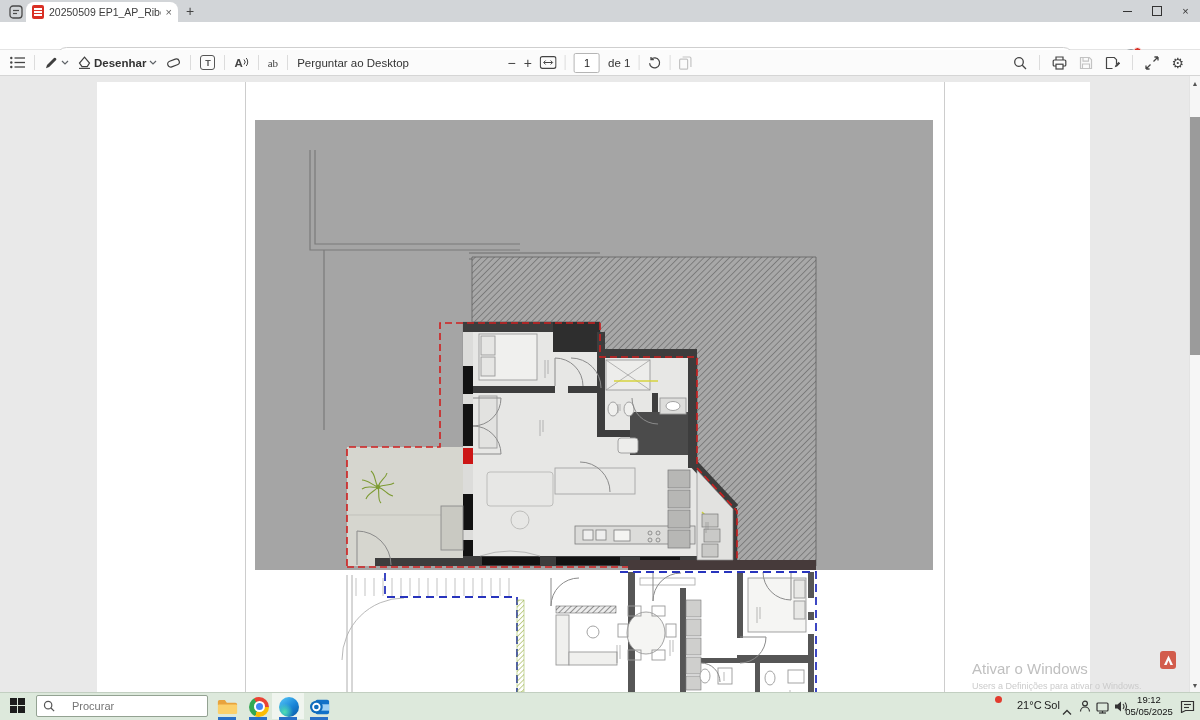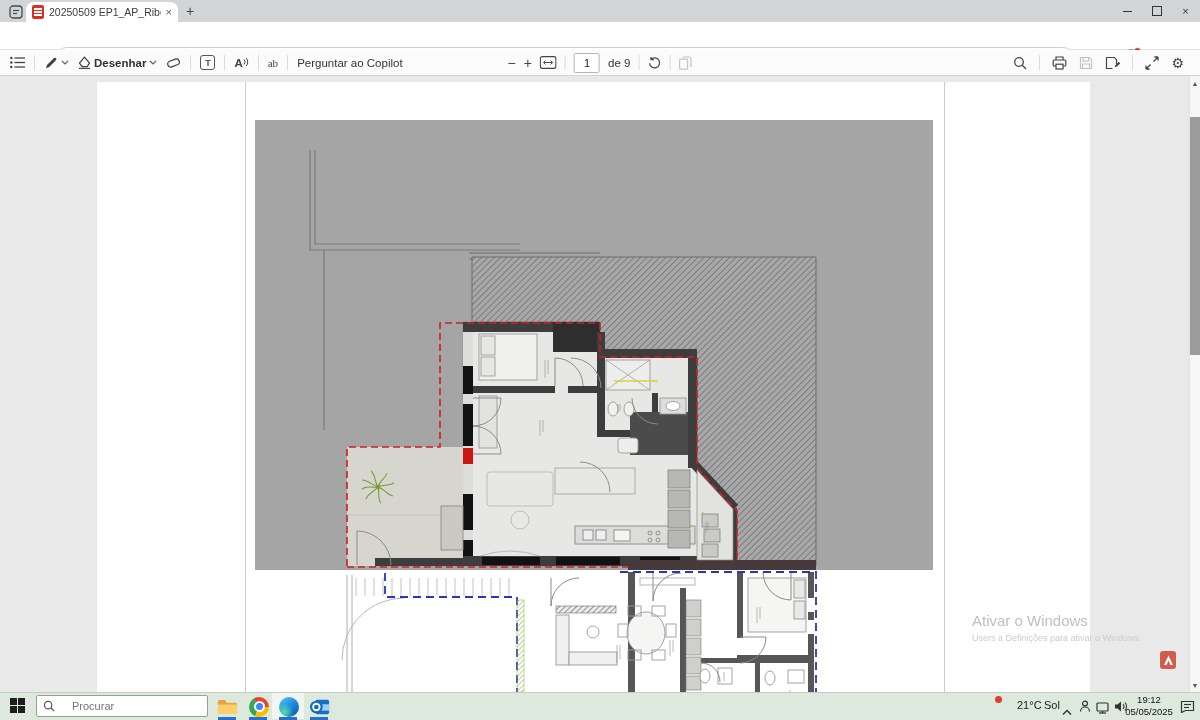--- a/index.html
+++ b/index.html
@@ -200,32 +200,32 @@
     <span class="tdiv"></span>
     <span class="reada">
       <span>A</span>
       <svg width="6" height="10" viewBox="0 0 6 10">
           <path d="M1 2.5a3.5 3.5 0 0 1 0 5 M3.2 1a6 6 0 0 1 0 8" stroke="#444" stroke-width="1" fill="none"></path>
         </svg>
     </span>
     <span class="tdiv"></span>
     <span class="ab-glyph">ab</span>
     <span class="tdiv"></span>
-    <span class="tlabel">Perguntar ao Copilot</span>
+    <span class="tlabel">Perguntar ao Desktop</span>
   </div>
   <div class="abs tool-group tg-center">
     <span class="zoom-glyph">−</span>
     <span class="zoom-glyph">+</span>
     <svg width="17" height="13" viewBox="0 0 17 13">
         <rect x=".7" y=".7" width="15.6" height="11.6" rx="2" fill="none" stroke="#444" stroke-width="1.2"></rect>
         <path d="M4.5 6.5h8 M6 4.5l-2 2 2 2 M11 4.5l2 2-2 2" stroke="#444" stroke-width="1" fill="none"></path>
       </svg>
     <span class="tdiv"></span>
     <input class="page-input" value="1" style="">
-    <span class="tlabel">de 9</span>
+    <span class="tlabel">de 1</span>
     <span class="tdiv"></span>
     <svg width="14" height="14" viewBox="0 0 14 14">
         <path d="M3.4 3.4A5 5 0 1 1 2 7.2" fill="none" stroke="#444" stroke-width="1.3"></path>
         <path d="M3.4.9v2.8h2.8" fill="none" stroke="#444" stroke-width="1.3"></path>
       </svg>
     <span class="tdiv"></span>
     <svg width="14" height="14" viewBox="0 0 14 14">
         <rect x="1" y="3.2" width="8" height="10" rx="1" fill="none" stroke="#c3c3c3" stroke-width="1.2"></rect>
         <path d="M4 1h7a1.3 1.3 0 0 1 1.3 1.3V11" fill="none" stroke="#c3c3c3" stroke-width="1.2"></path>
       </svg>
@@ -452,21 +452,21 @@
         </g>
 
         <g stroke="#2834bd" fill="none" stroke-width="1.8" stroke-dasharray="8 5">
           <path d="M385,573 V597 H517 V692"></path>
           <path d="M620,572 H816 V692"></path>
         </g>
         <rect x="517" y="600" width="7" height="92" fill="url(#ghatch)" stroke="#8fae3e" stroke-width="0.5"></rect>
       </g>
     </svg>
     
-    <div class="abs watermark" style="left:972px;top:536px">
+    <div class="abs watermark" style="left:972px;top:584px">
       <div class="wm1">Ativar o Windows</div>
       <div class="wm2">Users a Definições para ativar o Windows.</div>
     </div>
     <div class="abs adobe-badge" style="left:1160px;top:575px">
       <svg width="11" height="12" viewBox="0 0 11 12">
           <path d="M1,11 L5.5,1.5 L10,11 H7.4 L5.5,6.6 L3.6,11 Z" fill="#fff"></path>
         </svg>
     </div>
   </div>
 

